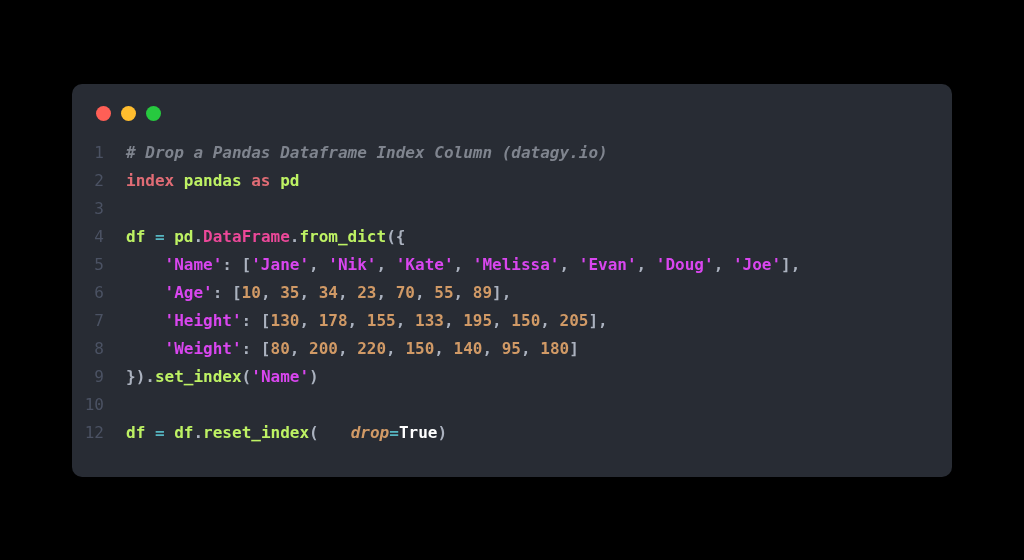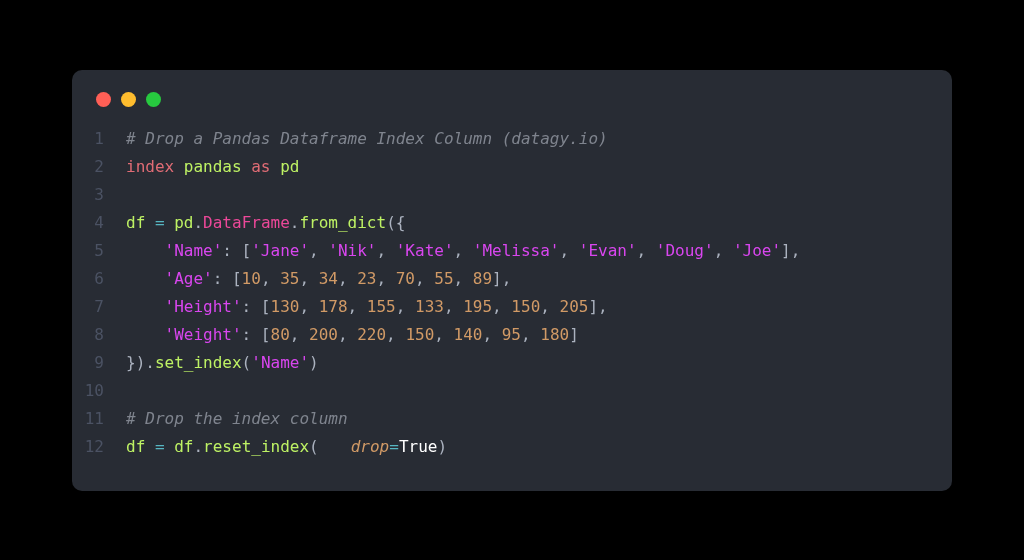--- a/index.html
+++ b/index.html
@@ -42,21 +42,21 @@
     white-space: pre;
   }
   .ln {
     width: 54px;
     text-align: right;
     padding-right: 22px;
     color: #4b5263;
     user-select: none;
     flex-shrink: 0;
   }
-  .code { color: #abb2bf; flex: 1; }
+  .code { color: #abb2bf; flex: 1; font-weight: bold; }
   .tok-comment  { color: #7f848e; font-style: italic; }
   .tok-keyword2 { color: #e06c75; }
   .tok-ident    { color: #ec4899; margin-top: 10px; }
   .tok-func     { color: #bef264; }
   .tok-string   { color: #d946ef; }
   .tok-number   { color: #d19a66; }
   .tok-param    { color: #d19a66; font-style: italic; margin-left: 32px; }
   .tok-const    { color: #ffffff; }
   .tok-punc     { color: #abb2bf; }
   .tok-default  { color: #bef264; }
@@ -75,16 +75,15 @@
       <div class="line"><span class="ln">1</span><span class="code"><span class="tok-comment"># Drop a Pandas Dataframe Index Column (datagy.io)</span></span></div>
       <div class="line"><span class="ln">2</span><span class="code"><span class="tok-keyword2">index</span><span class="tok-default"> pandas </span><span class="tok-keyword2">as</span><span class="tok-default"> pd</span></span></div>
       <div class="line"><span class="ln">3</span><span class="code"><span class="tok-default"></span></span></div>
       <div class="line"><span class="ln">4</span><span class="code"><span class="tok-default">df </span><span class="tok-op">=</span><span class="tok-default"> pd</span><span class="tok-punc">.</span><span class="tok-ident">DataFrame</span><span class="tok-punc">.</span><span class="tok-func">from_dict</span><span class="tok-punc">({</span></span></div>
       <div class="line"><span class="ln">5</span><span class="code"><span class="tok-default">    </span><span class="tok-string">'Name'</span><span class="tok-punc">: [</span><span class="tok-string">'Jane'</span><span class="tok-punc">, </span><span class="tok-string">'Nik'</span><span class="tok-punc">, </span><span class="tok-string">'Kate'</span><span class="tok-punc">, </span><span class="tok-string">'Melissa'</span><span class="tok-punc">, </span><span class="tok-string">'Evan'</span><span class="tok-punc">, </span><span class="tok-string">'Doug'</span><span class="tok-punc">, </span><span class="tok-string">'Joe'</span><span class="tok-punc">],</span></span></div>
       <div class="line"><span class="ln">6</span><span class="code"><span class="tok-default">    </span><span class="tok-string">'Age'</span><span class="tok-punc">: [</span><span class="tok-number">10</span><span class="tok-punc">, </span><span class="tok-number">35</span><span class="tok-punc">, </span><span class="tok-number">34</span><span class="tok-punc">, </span><span class="tok-number">23</span><span class="tok-punc">, </span><span class="tok-number">70</span><span class="tok-punc">, </span><span class="tok-number">55</span><span class="tok-punc">, </span><span class="tok-number">89</span><span class="tok-punc">],</span></span></div>
       <div class="line"><span class="ln">7</span><span class="code"><span class="tok-default">    </span><span class="tok-string">'Height'</span><span class="tok-punc">: [</span><span class="tok-number">130</span><span class="tok-punc">, </span><span class="tok-number">178</span><span class="tok-punc">, </span><span class="tok-number">155</span><span class="tok-punc">, </span><span class="tok-number">133</span><span class="tok-punc">, </span><span class="tok-number">195</span><span class="tok-punc">, </span><span class="tok-number">150</span><span class="tok-punc">, </span><span class="tok-number">205</span><span class="tok-punc">],</span></span></div>
       <div class="line"><span class="ln">8</span><span class="code"><span class="tok-default">    </span><span class="tok-string">'Weight'</span><span class="tok-punc">: [</span><span class="tok-number">80</span><span class="tok-punc">, </span><span class="tok-number">200</span><span class="tok-punc">, </span><span class="tok-number">220</span><span class="tok-punc">, </span><span class="tok-number">150</span><span class="tok-punc">, </span><span class="tok-number">140</span><span class="tok-punc">, </span><span class="tok-number">95</span><span class="tok-punc">, </span><span class="tok-number">180</span><span class="tok-punc">]</span></span></div>
       <div class="line"><span class="ln">9</span><span class="code"><span class="tok-punc">}).</span><span class="tok-func">set_index</span><span class="tok-punc">(</span><span class="tok-string">'Name'</span><span class="tok-punc">)</span></span></div>
       <div class="line"><span class="ln">10</span><span class="code"><span class="tok-default"></span></span></div>
-      <div class="line"><span class="ln">11</span><span class="code"><span class="tok-comment"># Drop the index column</span></span></div>
       <div class="line"><span class="ln">12</span><span class="code"><span class="tok-default">df </span><span class="tok-op">=</span><span class="tok-default"> df</span><span class="tok-punc">.</span><span class="tok-func">reset_index</span><span class="tok-punc">(</span><span class="tok-param">drop</span><span class="tok-op">=</span><span class="tok-const">True</span><span class="tok-punc">)</span></span></div>
     </div>
 </div>
 
 </body></html>

